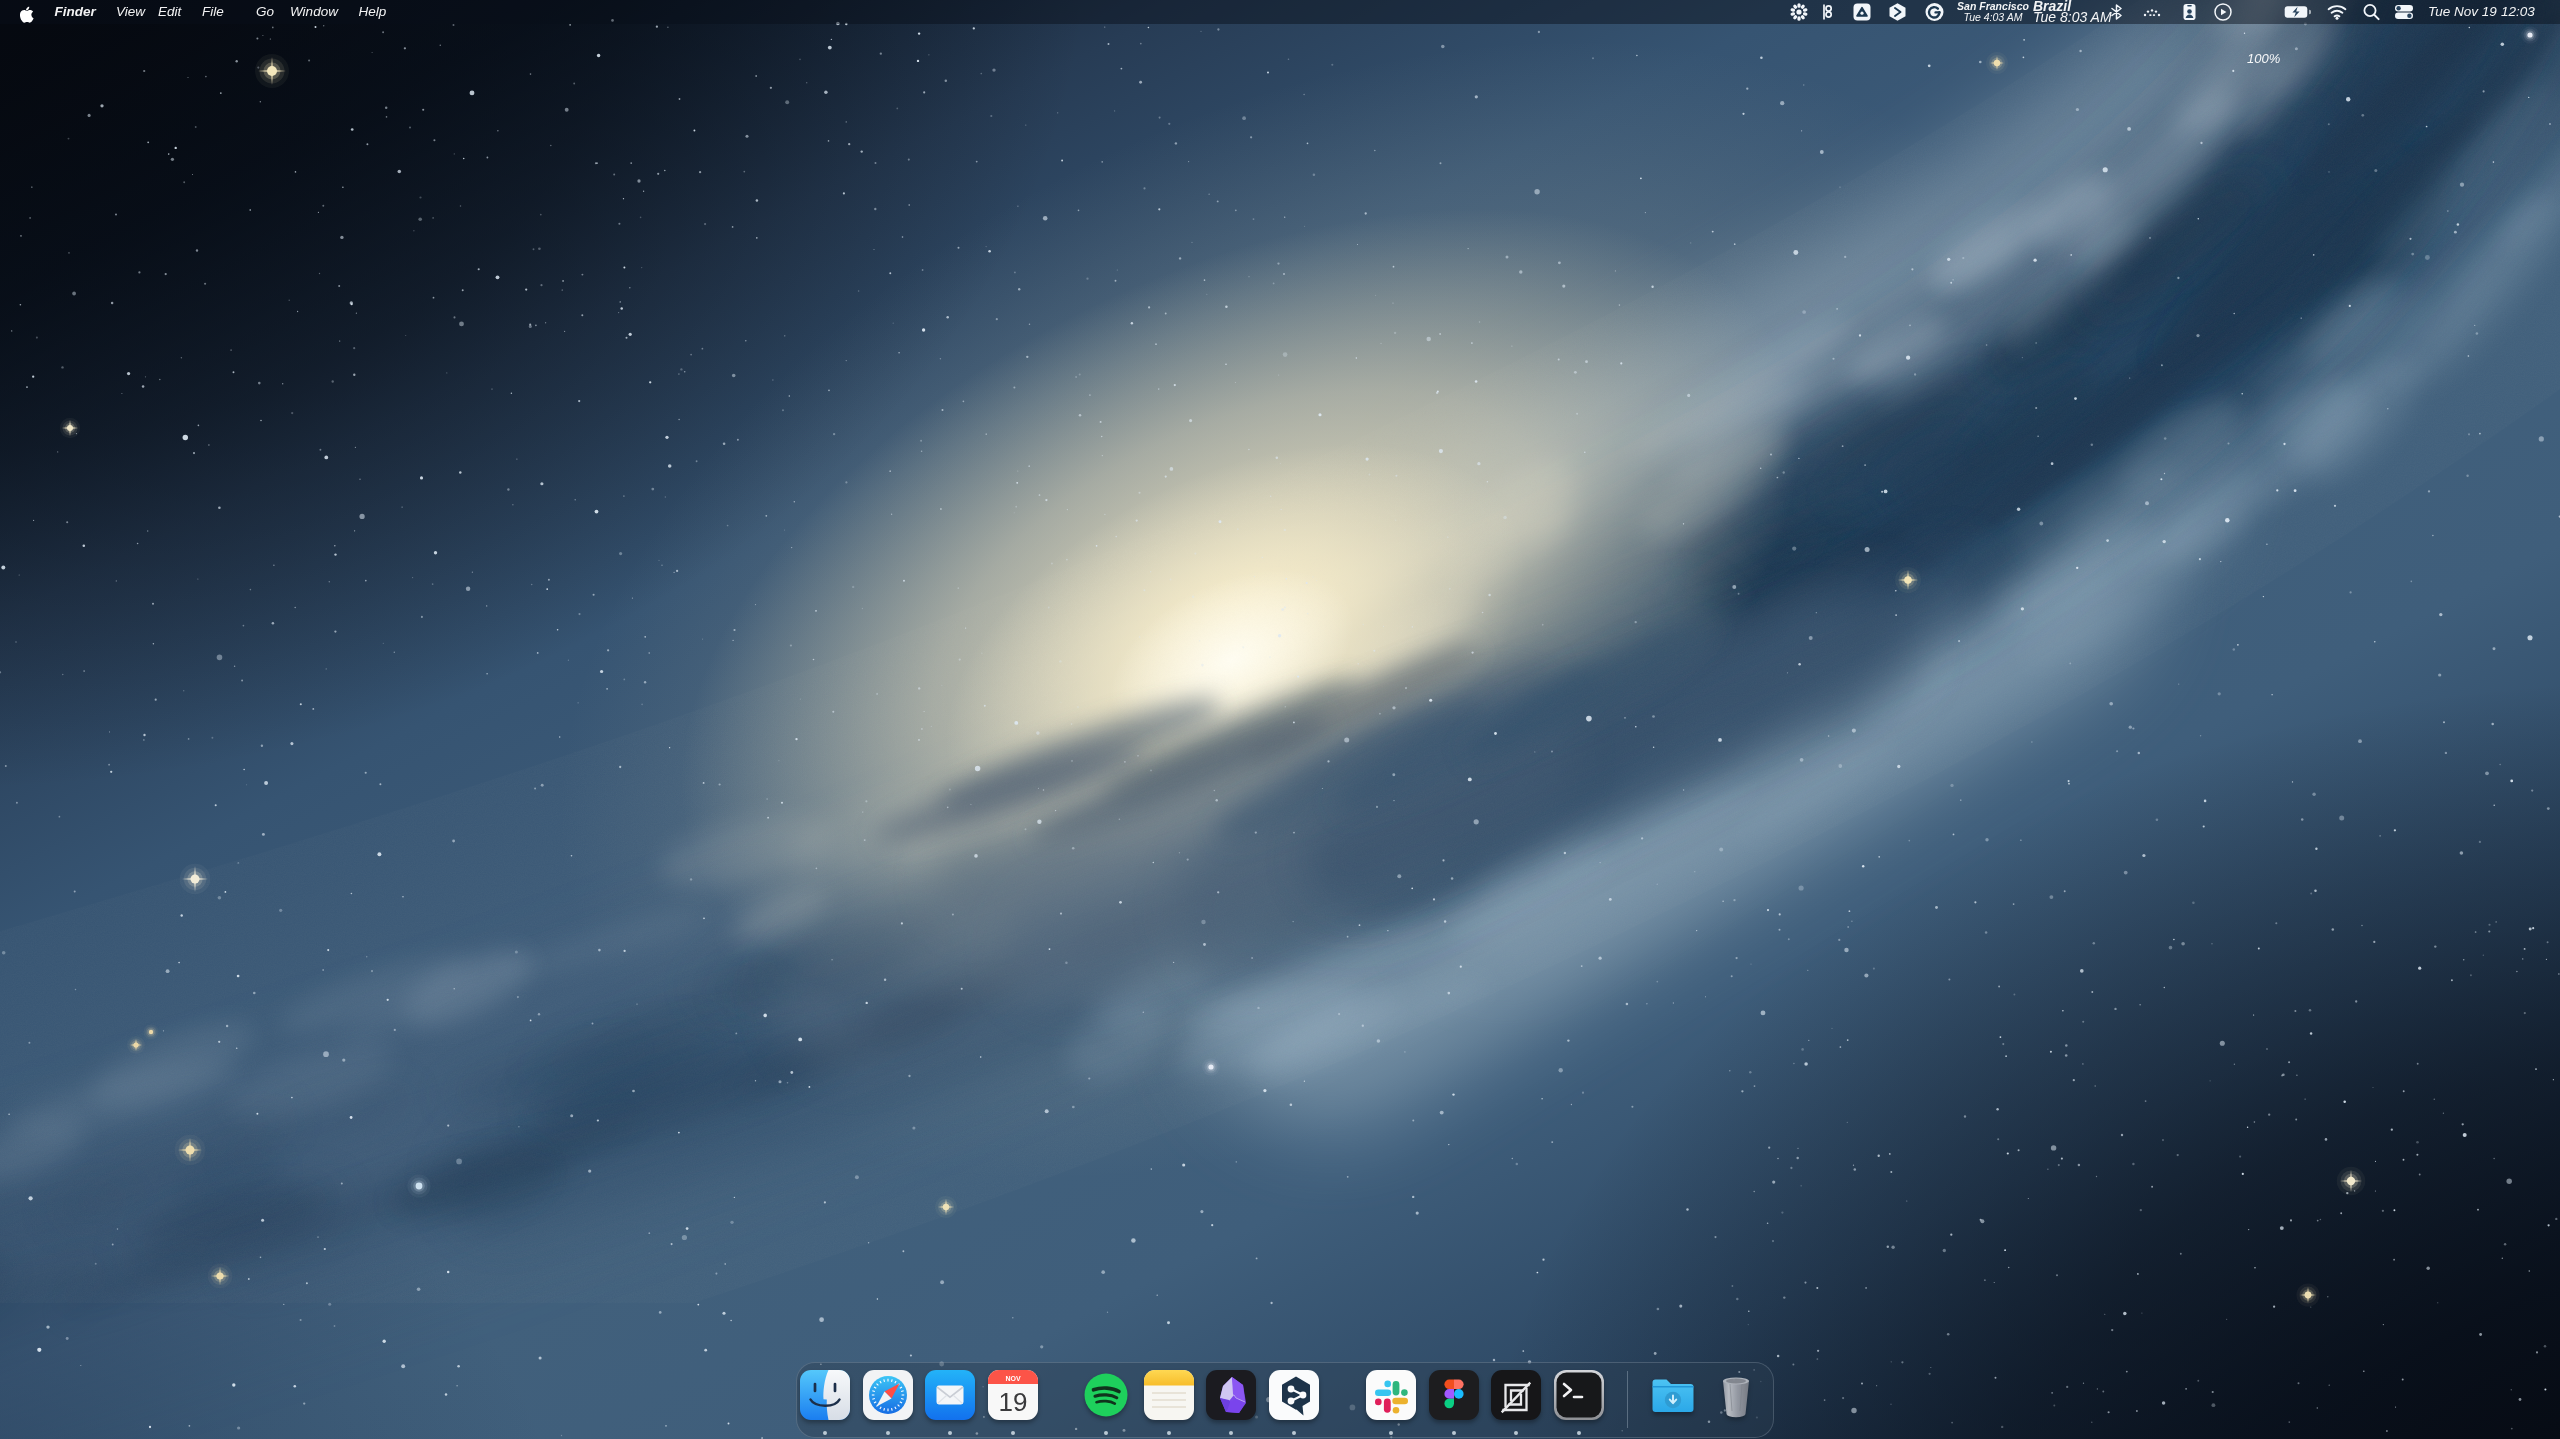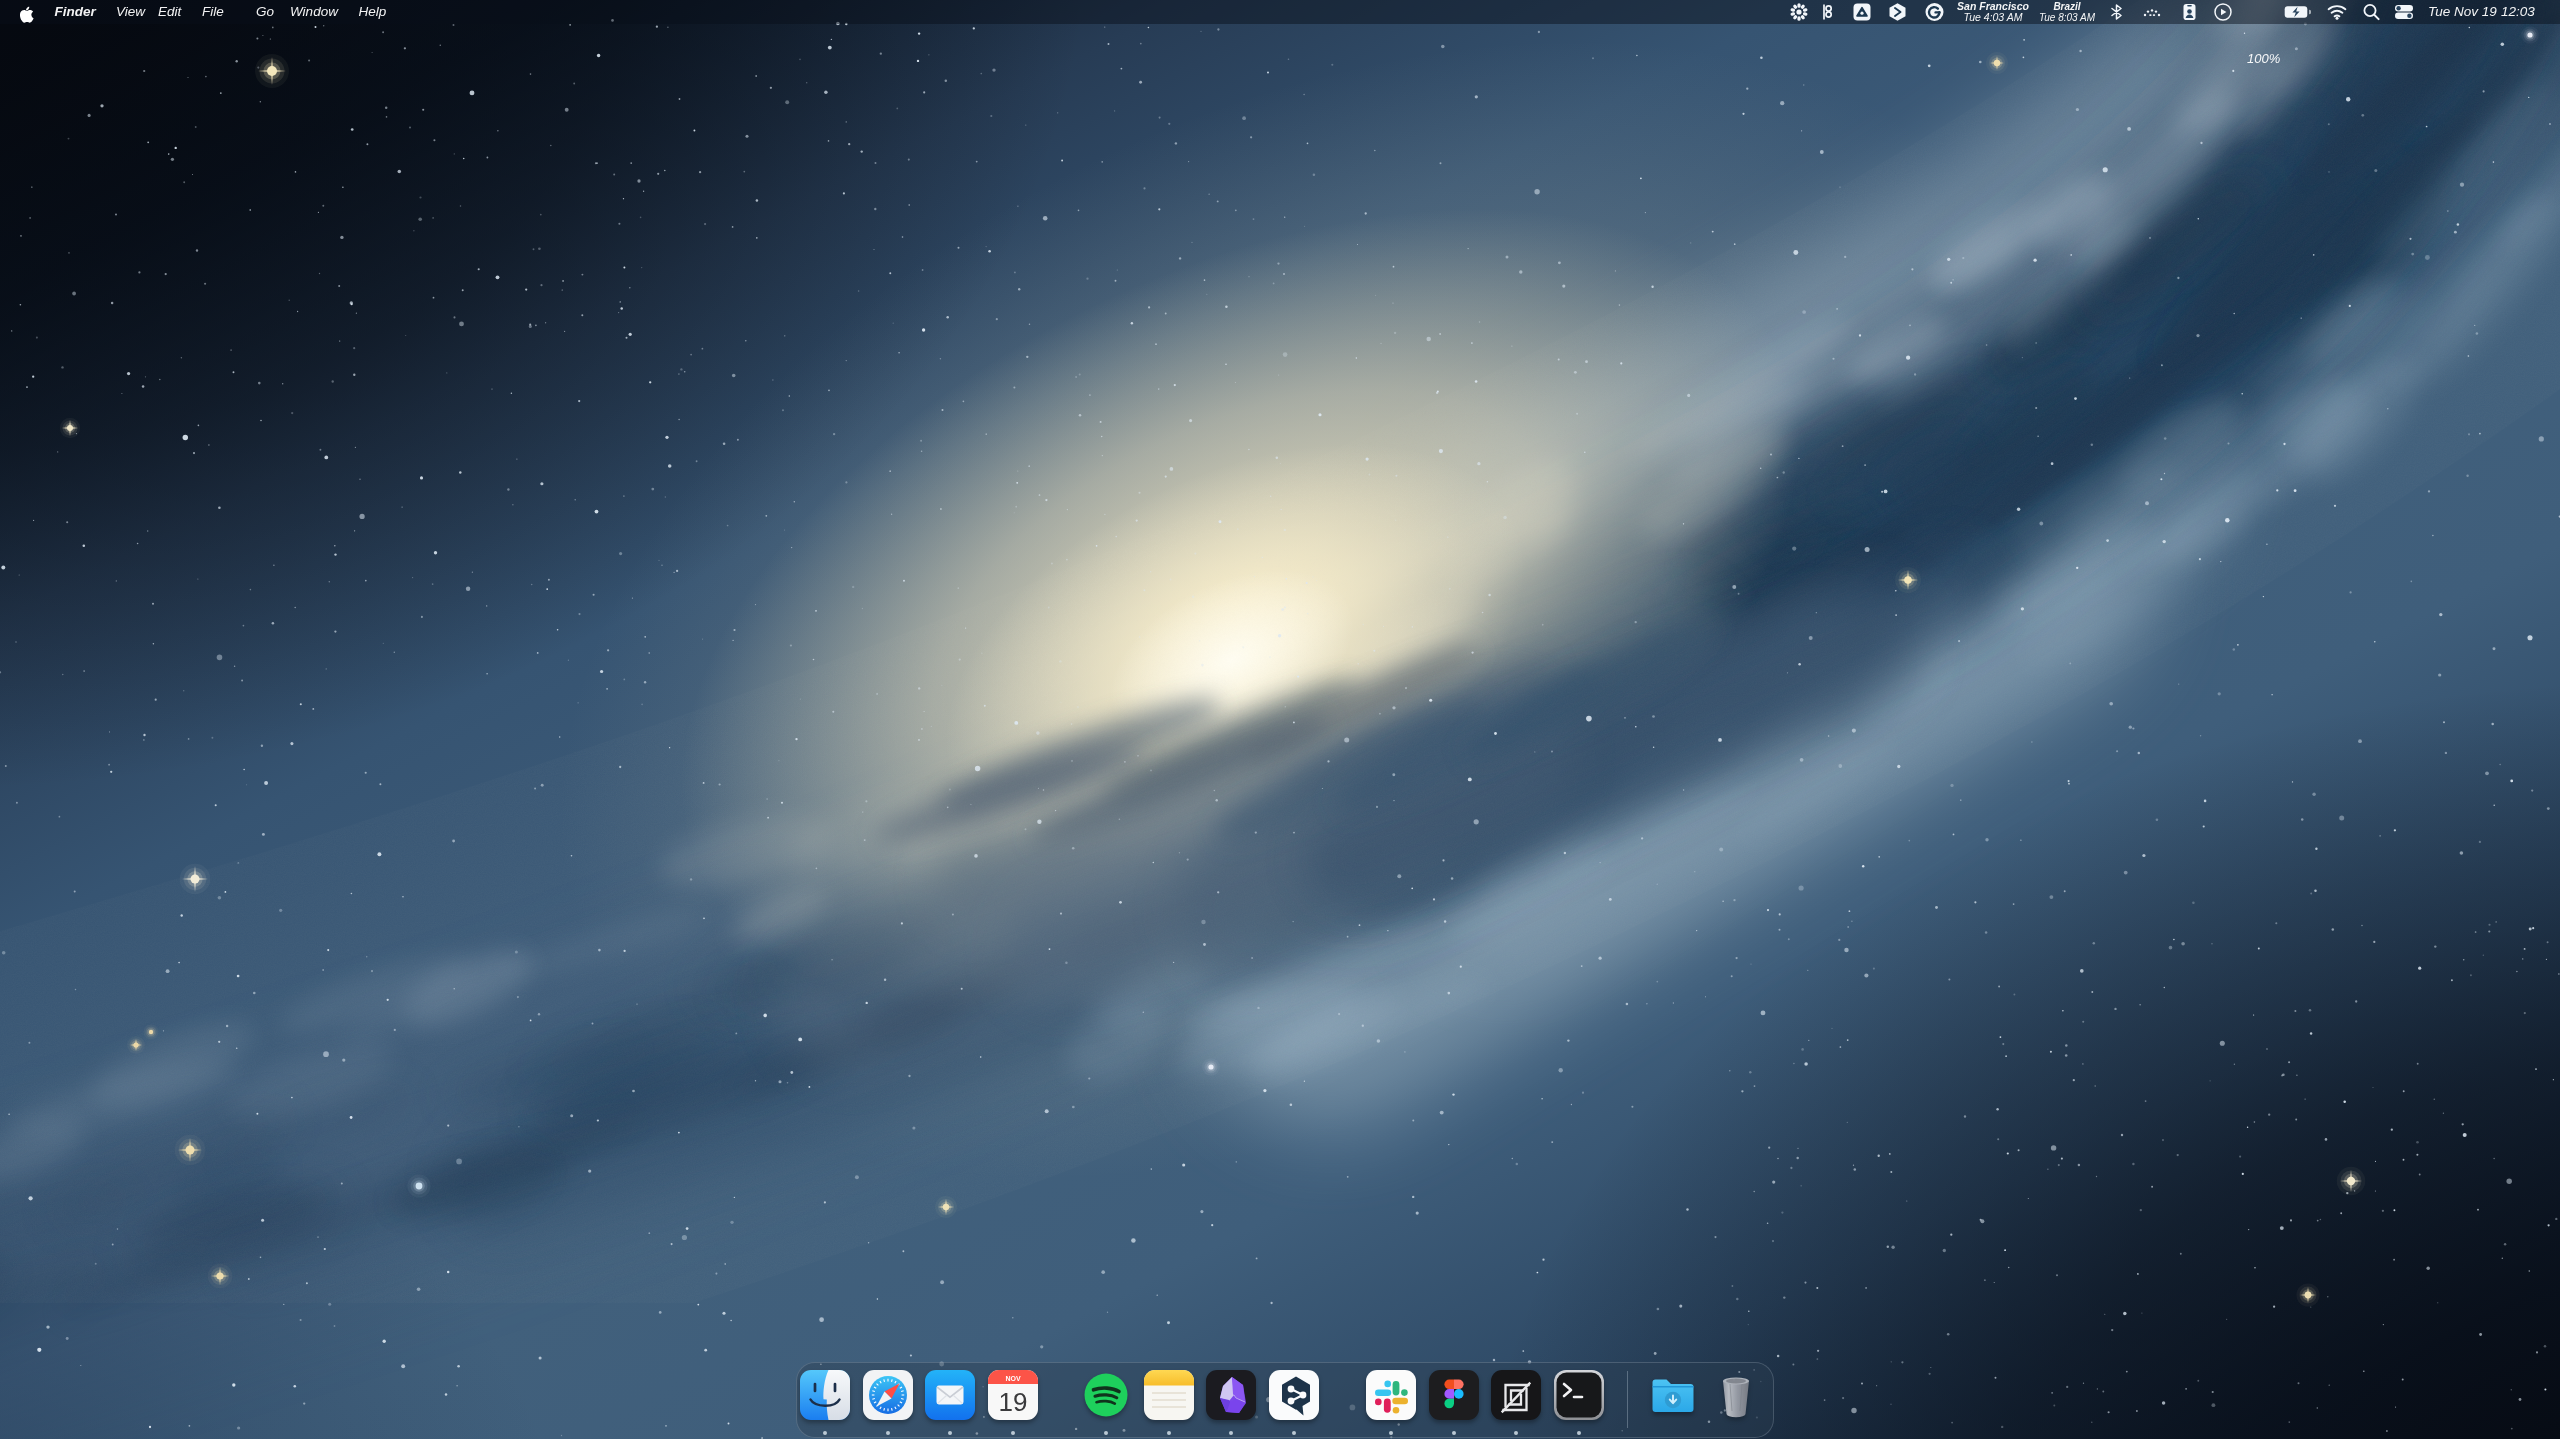--- a/index.html
+++ b/index.html
@@ -1713,21 +1713,21 @@
     <svg class="ic" style="left:1888px;width:19px" viewBox="0 0 19 19" height="24">
       <path d="M9.5 0.8 L17.5 5.2 V13.8 L9.5 18.2 L1.5 13.8 V5.2 Z" fill="#f2f6fa"></path>
       <path d="M7 5.5 L12.5 9.5 L7 13.5" fill="none" stroke="#1d3850" stroke-width="2" stroke-linejoin="round" stroke-linecap="round"></path>
     </svg>
     <svg class="ic" style="left:1925px;width:19px" viewBox="0 0 19 19" height="24">
       <circle cx="9.5" cy="9.5" r="9" fill="#f2f6fa"></circle>
       <path d="M14.4 9.8 a5.2 5.2 0 1 1 -1.5 -3.6" fill="none" stroke="#1d3850" stroke-width="2.4" stroke-linecap="round"></path>
       <path d="M10.6 9.9 h3.8" stroke="#1d3850" stroke-width="2.4" stroke-linecap="round"></path>
     </svg>
     <div class="mi" style="left:1955px;width:76px;text-align:center;font-size:10.5px;line-height:11px;top:1px;height:22px"><span class="b">San Francisco</span><br>Tue 4:03 AM</div>
-    <div class="mi" style="left:2033px;width:68px;text-align:center;font-size:10px;line-height:11px;top:1px;height:22px"><span class="b">Brazil</span><br>Tue 8:03 AM</div>
+    <div class="mi" style="left:2033px;width:68px;font-size:14px;line-height:11px;top:1px;height:22px"><span class="b">Brazil</span><br>Tue 8:03 AM</div>
     <svg class="ic" style="left:2111px;width:11px" viewBox="0 0 11 16" height="24">
       <path d="M1 4.5 L10 11.5 L5.5 15 V1 L10 4.5 L1 11.5" fill="none" stroke="#f2f6fa" stroke-width="1.5" stroke-linejoin="round" stroke-linecap="round"></path>
     </svg>
     <svg class="ic" style="left:2143px;width:18px" viewBox="0 0 18 18" height="24">
       <g fill="#f2f6fa">
         <circle cx="2" cy="12" r="1.2"></circle>
         <circle cx="5" cy="8.6" r="1.2"></circle>
         <circle cx="9" cy="7.4" r="1.2"></circle>
         <circle cx="13" cy="8.6" r="1.2"></circle>
         <circle cx="16" cy="12" r="1.2"></circle>

